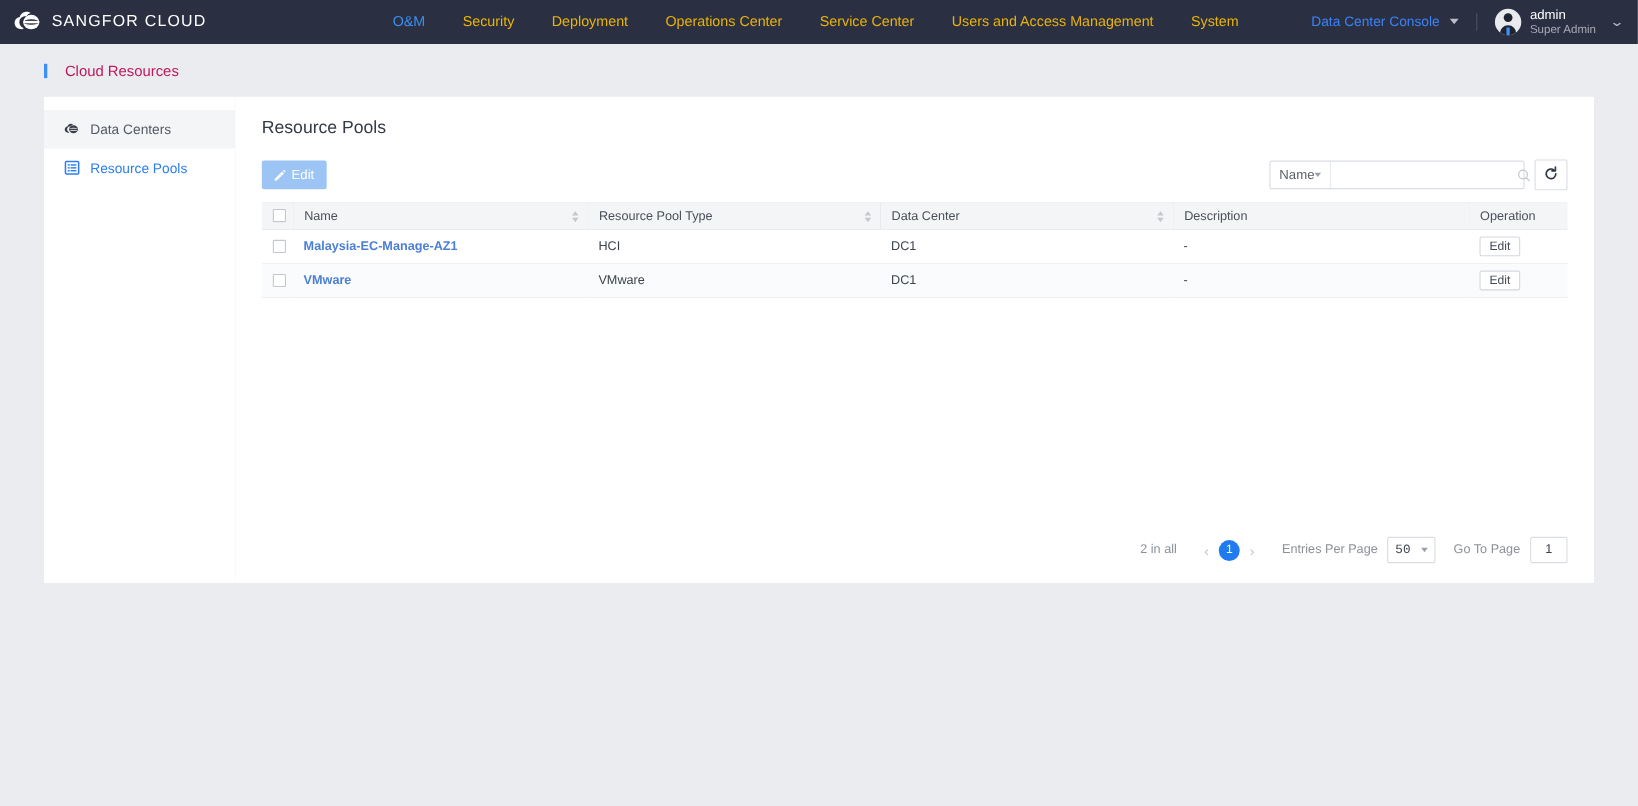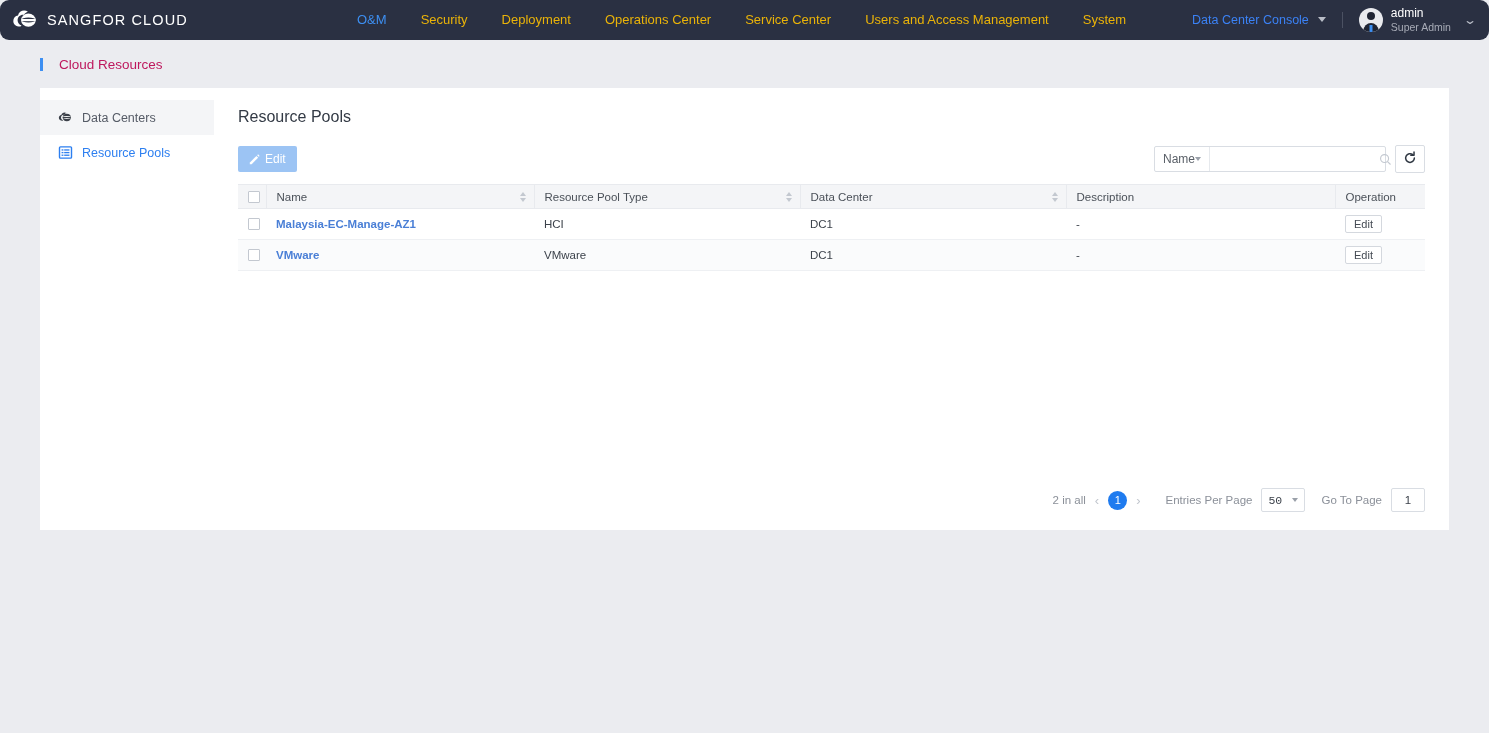--- a/index.html
+++ b/index.html
@@ -11,21 +11,20 @@
     -webkit-font-smoothing: antialiased;
     overflow: hidden;
   }
 
   
   .topbar {
     height: 40px; width: 100%;
     background: #2a3042;
     display: flex; align-items: center;
     position: relative;
-    border-radius: 9px;
   }
   .brand { display: flex; align-items: center; padding-left: 12px; width: 300px; flex: none; }
   .brand-logo { width: 26px; height: 22px; flex: none; }
   .brand-text {
     color: #ffffff; font-size: 14.5px; letter-spacing: 1.1px;
     margin-left: 9px; white-space: nowrap;
   }
   .mainnav { display: flex; align-items: center; gap: 0px; flex: 1; margin-left: 40px; }
   .nav-item {
     color: #eab308; font-size: 13px; padding: 0 17px;
@@ -169,21 +168,21 @@
     border: 1px solid #d4d8de; background: #fff; border-radius: 2px;
     font-size: 11px; color: #444a53; padding: 2px 8px; cursor: pointer;
     font-family: "Liberation Sans", sans-serif;
   }
 
   
   .pager {
     position: absolute; right: 24px; bottom: 18px;
     display: flex; align-items: center; font-size: 11.5px; color: #8b9099;
   }
-  .pg-total { }
+  .pg-total { margin-right: 16px; }
   .pg-arrow { padding: 0 9px; color: #c0c5cd; cursor: pointer; font-size: 13px; }
   .pg-num {
     width: 19px; height: 19px; border-radius: 50%; background: #1f7bef;
     color: #fff; font-size: 11px; display: flex; align-items: center;
     justify-content: center; cursor: pointer;
   }
   .pg-label { margin-left: 16px; margin-right: 9px; color: #8b9099; }
   .pg-select {
     display: flex; align-items: center; justify-content: space-between;
     width: 44px; height: 24px; border: 1px solid #d9dde3; border-radius: 2px;

